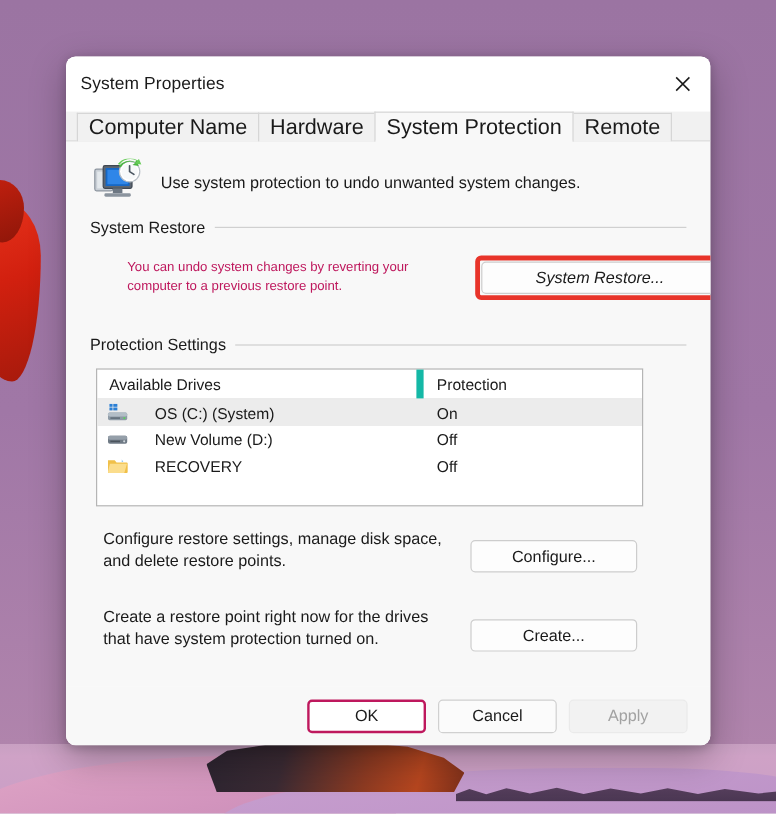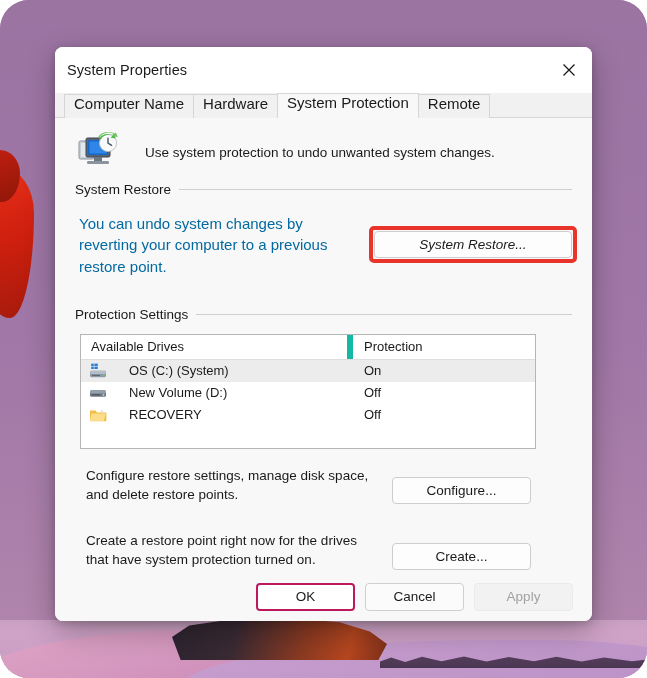--- a/index.html
+++ b/index.html
@@ -11,21 +11,20 @@
     font-family: "Liberation Sans", sans-serif;
   }
 
   
   #desktop {
     position: relative;
     width: 647px;
     height: 678px;
     background: #9c76a3;
     overflow: hidden;
-    border-radius: 29px;
   }
   .wp-top {
     position: absolute; left: 0; top: 0; width: 647px; height: 622px;
     background:
       radial-gradient(circle at 12% 44%, rgba(230,90,45,0.0) 0%, rgba(230,90,45,0) 60%),
       linear-gradient(180deg, #9b74a2 0%, #a077a6 55%, #b084ac 100%);
   }
   .wp-red-blob {
     position: absolute;
     left: -26px; top: 168px;
@@ -115,22 +114,22 @@
     align-items: flex-end;
     padding-left: 9px;
     flex: 0 0 auto;
     border-bottom: 1px solid #d6d6d6;
     position: relative;
   }
   .tab {
     height: 24px;
     padding: 0 9px;
     display: flex;
-    align-items: flex-start;
-    font-size: 15px;
+    align-items: center;
+    font-size: 18px;
     color: #1a1a1a;
     background: #f1f1f1;
     border: 1px solid #d6d6d6;
     border-bottom: none;
     margin-right: -1px;
     white-space: nowrap;
     cursor: default;
     position: relative;
     top: 1px;
   }
@@ -157,21 +156,21 @@
     position: relative;
     display: flex;
     flex-direction: column;
   }
 
   
   .headrow {
     display: flex;
     align-items: center;
     padding: 14px 0 10px 8px;
-    gap: 26px;
+    gap: 15px;
   }
   .sysicon { width: 42px; height: 40px; flex: 0 0 auto; }
   .headtext { font-size: 13.5px; color: #1a1a1a; }
 
   
   .grouphead {
     display: flex;
     align-items: center;
     gap: 8px;
     padding-left: 6px;
@@ -181,25 +180,26 @@
   .grouphead .grule { flex: 1 1 auto; height: 1px; background: #d0d0d0; margin-right: 6px; }
 
   
   .restore-block {
     display: flex;
     align-items: center;
     padding: 16px 0 0 10px;
     gap: 10px;
   }
   .restore-desc {
-    font-size: 15px;
-    color: #0369a1;
+    font-size: 11px;
+    color: #be185d;
     line-height: 1.42;
     width: 272px;
     flex: 0 0 auto;
+    margin-left: 27px;
   }
   .highlight-box {
     border: 4px solid #e8342a;
     border-radius: 5px;
     padding: 1px;
     flex: 0 0 auto;
     margin-left: 8px;
     font-style: italic;
   }
 

